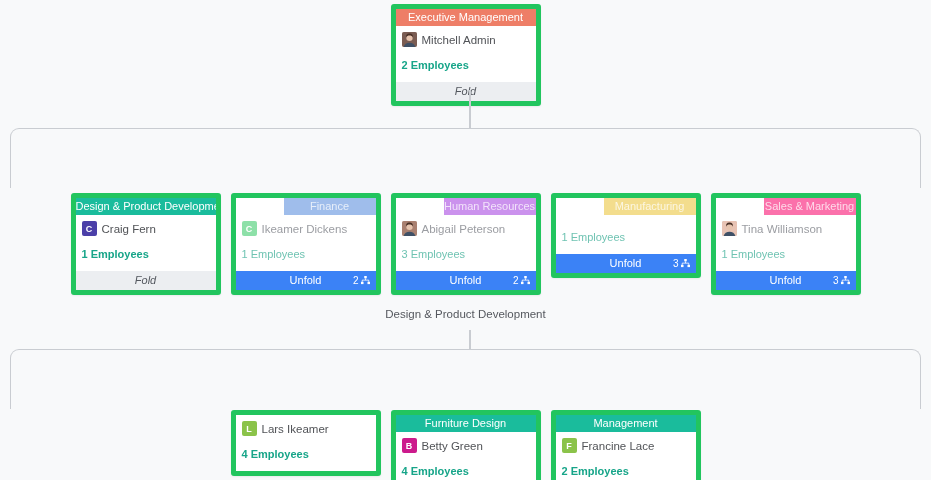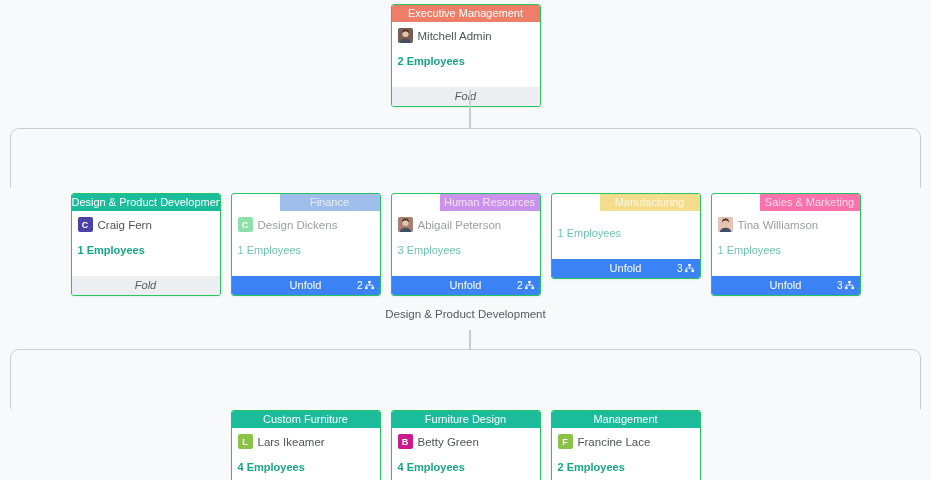--- a/index.html
+++ b/index.html
@@ -43,38 +43,38 @@
     display: flex;
     justify-content: center;
     align-items: flex-start;
     gap: 10px;
   }
 
   
   .card {
     width: 150px;
     background: #ffffff;
-    border: 1px solid #22c55e;
+    border: 5px solid #22c55e;
     border-radius: 3px;
     box-shadow: 0 1px 2px rgba(0,0,0,0.06);
     overflow: hidden;
     box-sizing: border-box;
   }
   .card-header {
     height: 17px;
     line-height: 17px;
     text-align: center;
     font-size: 11px;
     color: #ffffff;
     white-space: nowrap;
     overflow: hidden;
   }
   .card-header.dim { color: rgba(255,255,255,0.75); margin-left: 48px; }
   .card-body {
-    padding: 5px 6px 20px 6px;
+    padding: 5px 6px 11px 6px;
     min-height: 38px;
     box-sizing: border-box;
   }
   .manager-line {
     display: flex;
     align-items: center;
     gap: 5px;
     height: 17px;
   }
   .avatar {
@@ -186,21 +186,21 @@
           </div>
           <div class="employee-count">1 Employees</div>
         </div>
         <div class="card-footer fold"><span>Fold</span></div>
       </div>
       <div class="card">
         <div class="card-header dim" style="background: rgb(159, 189, 235);">Finance</div>
         <div class="card-body">
           <div class="manager-line">
             <div class="avatar" style="background: rgb(141, 224, 168);">C</div>
-            <span class="manager-name muted">Design Dickens</span>
+            <span class="manager-name muted">Ikeamer Dickens</span>
           </div>
           <div class="employee-count muted">1 Employees</div>
         </div>
         <div class="card-footer unfold"><span>Unfold</span><span class="footer-count">
             <span>2</span>
             <span>
               <svg class="sitemap-icon" width="9" height="9" viewBox="0 0 10 10" aria-hidden="true">
                 <rect x="3.6" y="0" width="2.8" height="2.6" fill="#ffffff"></rect>
                 <rect x="0" y="6.4" width="2.8" height="2.6" fill="#ffffff"></rect>
                 <rect x="7.2" y="6.4" width="2.8" height="2.6" fill="#ffffff"></rect>
@@ -284,21 +284,20 @@
       </div>
     </div>
 
   <div class="branch-label" style="top:308px;">Design &amp; Product Development</div>
 
   <div class="connector-stub" style="left:469px; top:330px; height:20px;"></div>
   <div class="connector" style="left:10px; top:349px; width:911px; height:60px;"></div>
 
   <div class="row" id="row-3" style="left:0; top:410px; width:931px;">
       <div class="card">
-        <div class="card-header" style="background: rgb(26, 188, 156);">Custom Furniture</div>
         <div class="card-body">
           <div class="manager-line">
             <div class="avatar" style="background: rgb(139, 195, 74);">L</div>
             <span class="manager-name">Lars Ikeamer</span>
           </div>
           <div class="employee-count">4 Employees</div>
         </div>
       </div>
       <div class="card">
         <div class="card-header" style="background: rgb(26, 188, 156);">Furniture Design</div>

